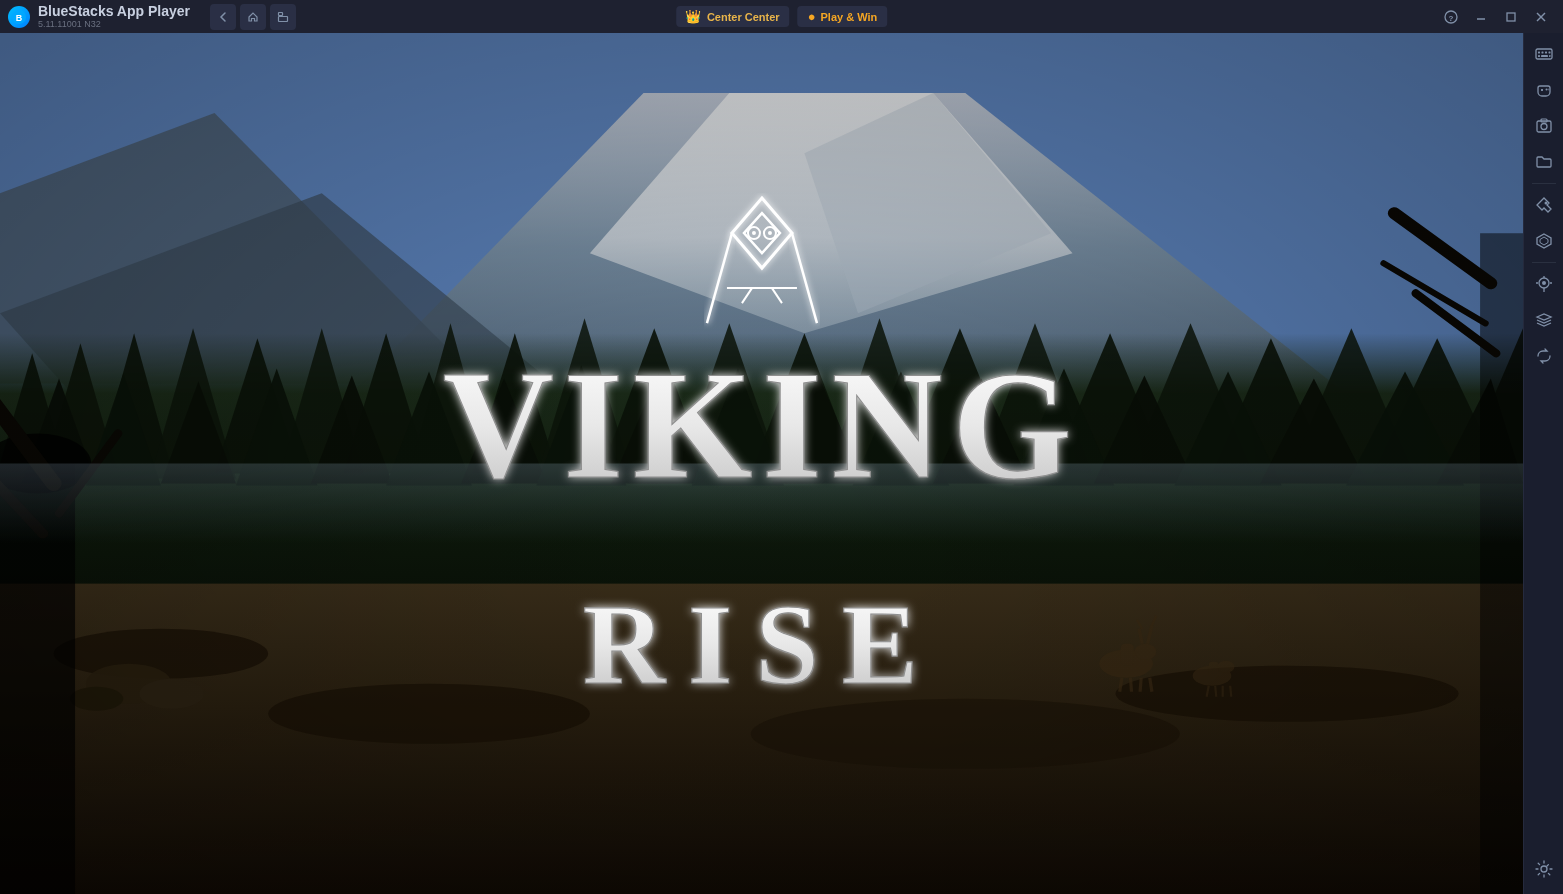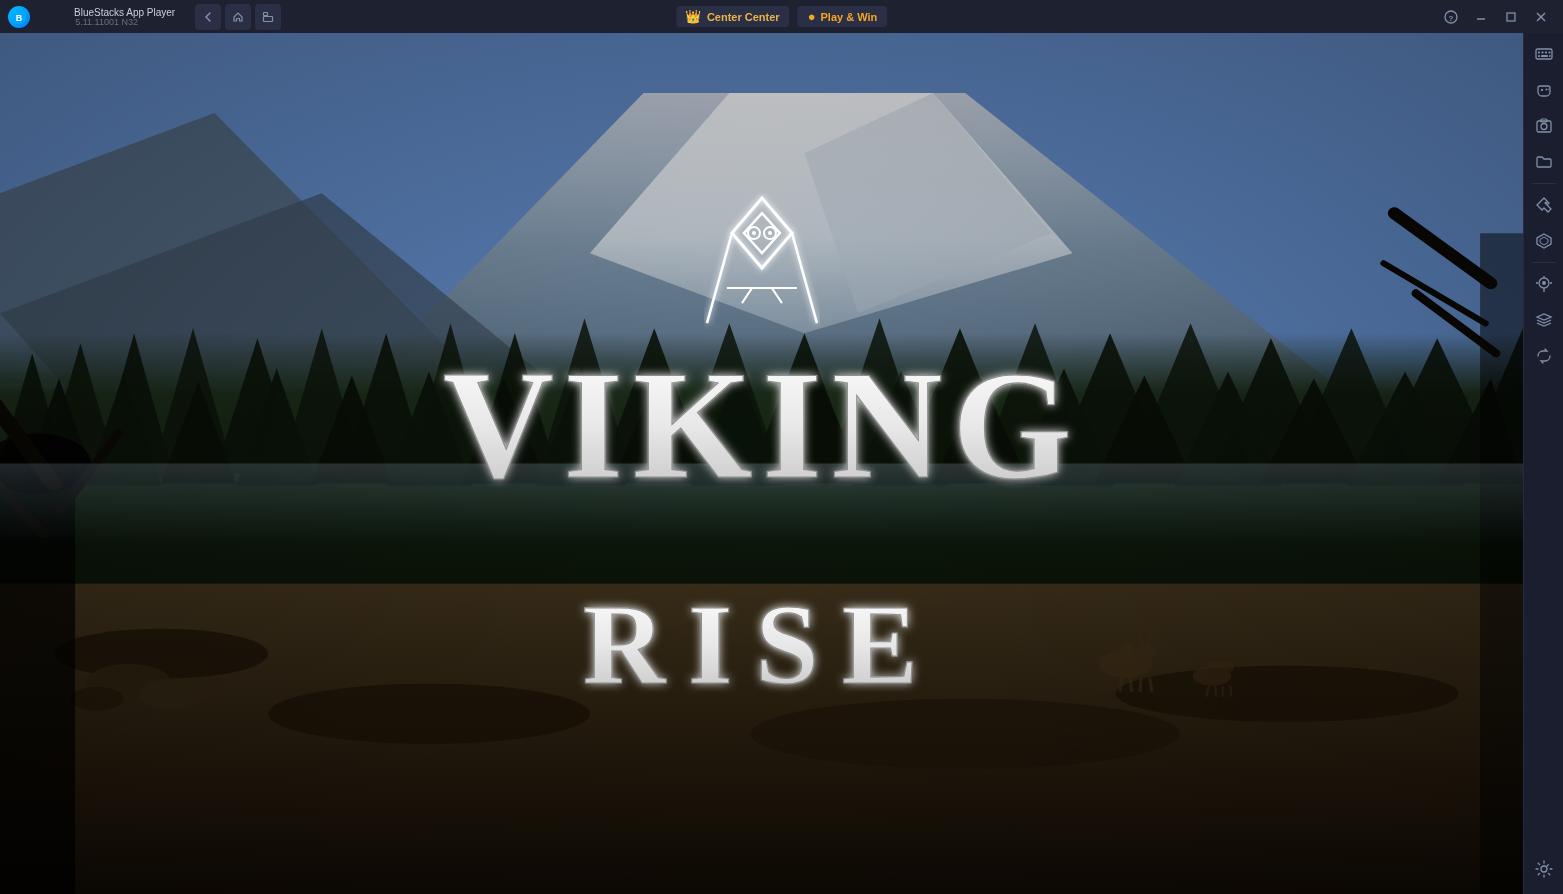--- a/index.html
+++ b/index.html
@@ -39,31 +39,29 @@
       align-items: center;
       justify-content: center;
       font-size: 10px;
       font-weight: bold;
       color: white;
       flex-shrink: 0;
     }
 
     #app-title {
       color: #c8d0e0;
-      font-size: 10px;
-      font-weight: 400;
+      font-size: 14px;
+      font-weight: 700;
       line-height: 1.1;
-      margin-left: 36px;
     }
 
     #app-version {
       color: #6a7080;
       font-size: 9px;
       line-height: 1;
-      text-align: center;
     }
 
     #titlebar-nav {
       display: flex;
       align-items: center;
       gap: 4px;
       margin-left: 12px;
     }
 
     .nav-btn {

